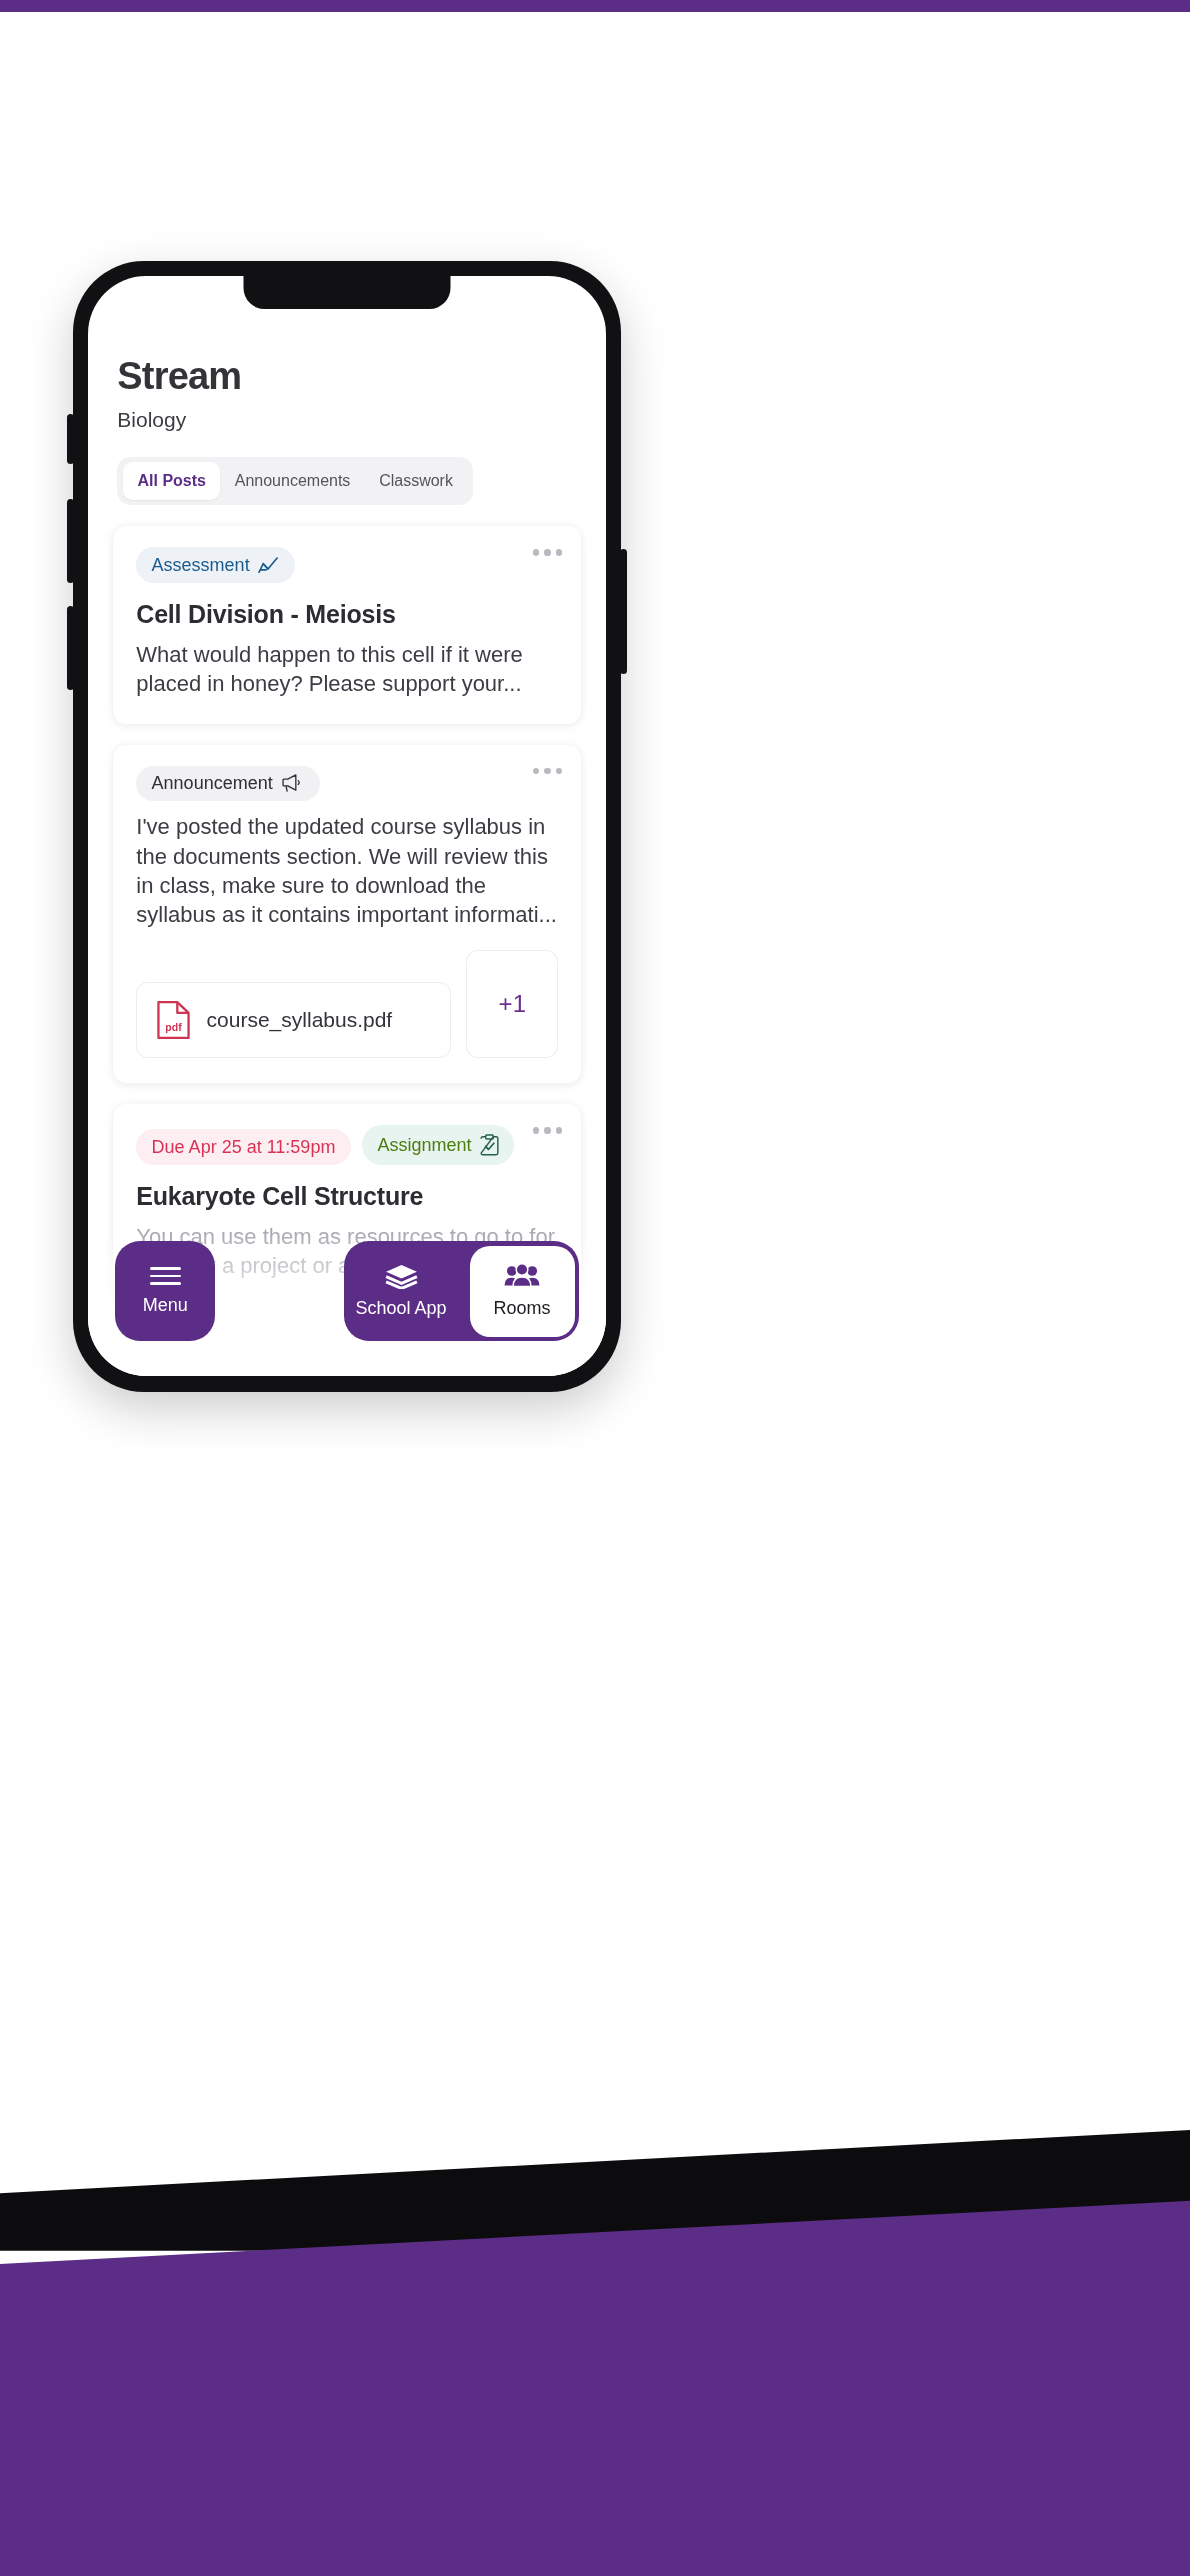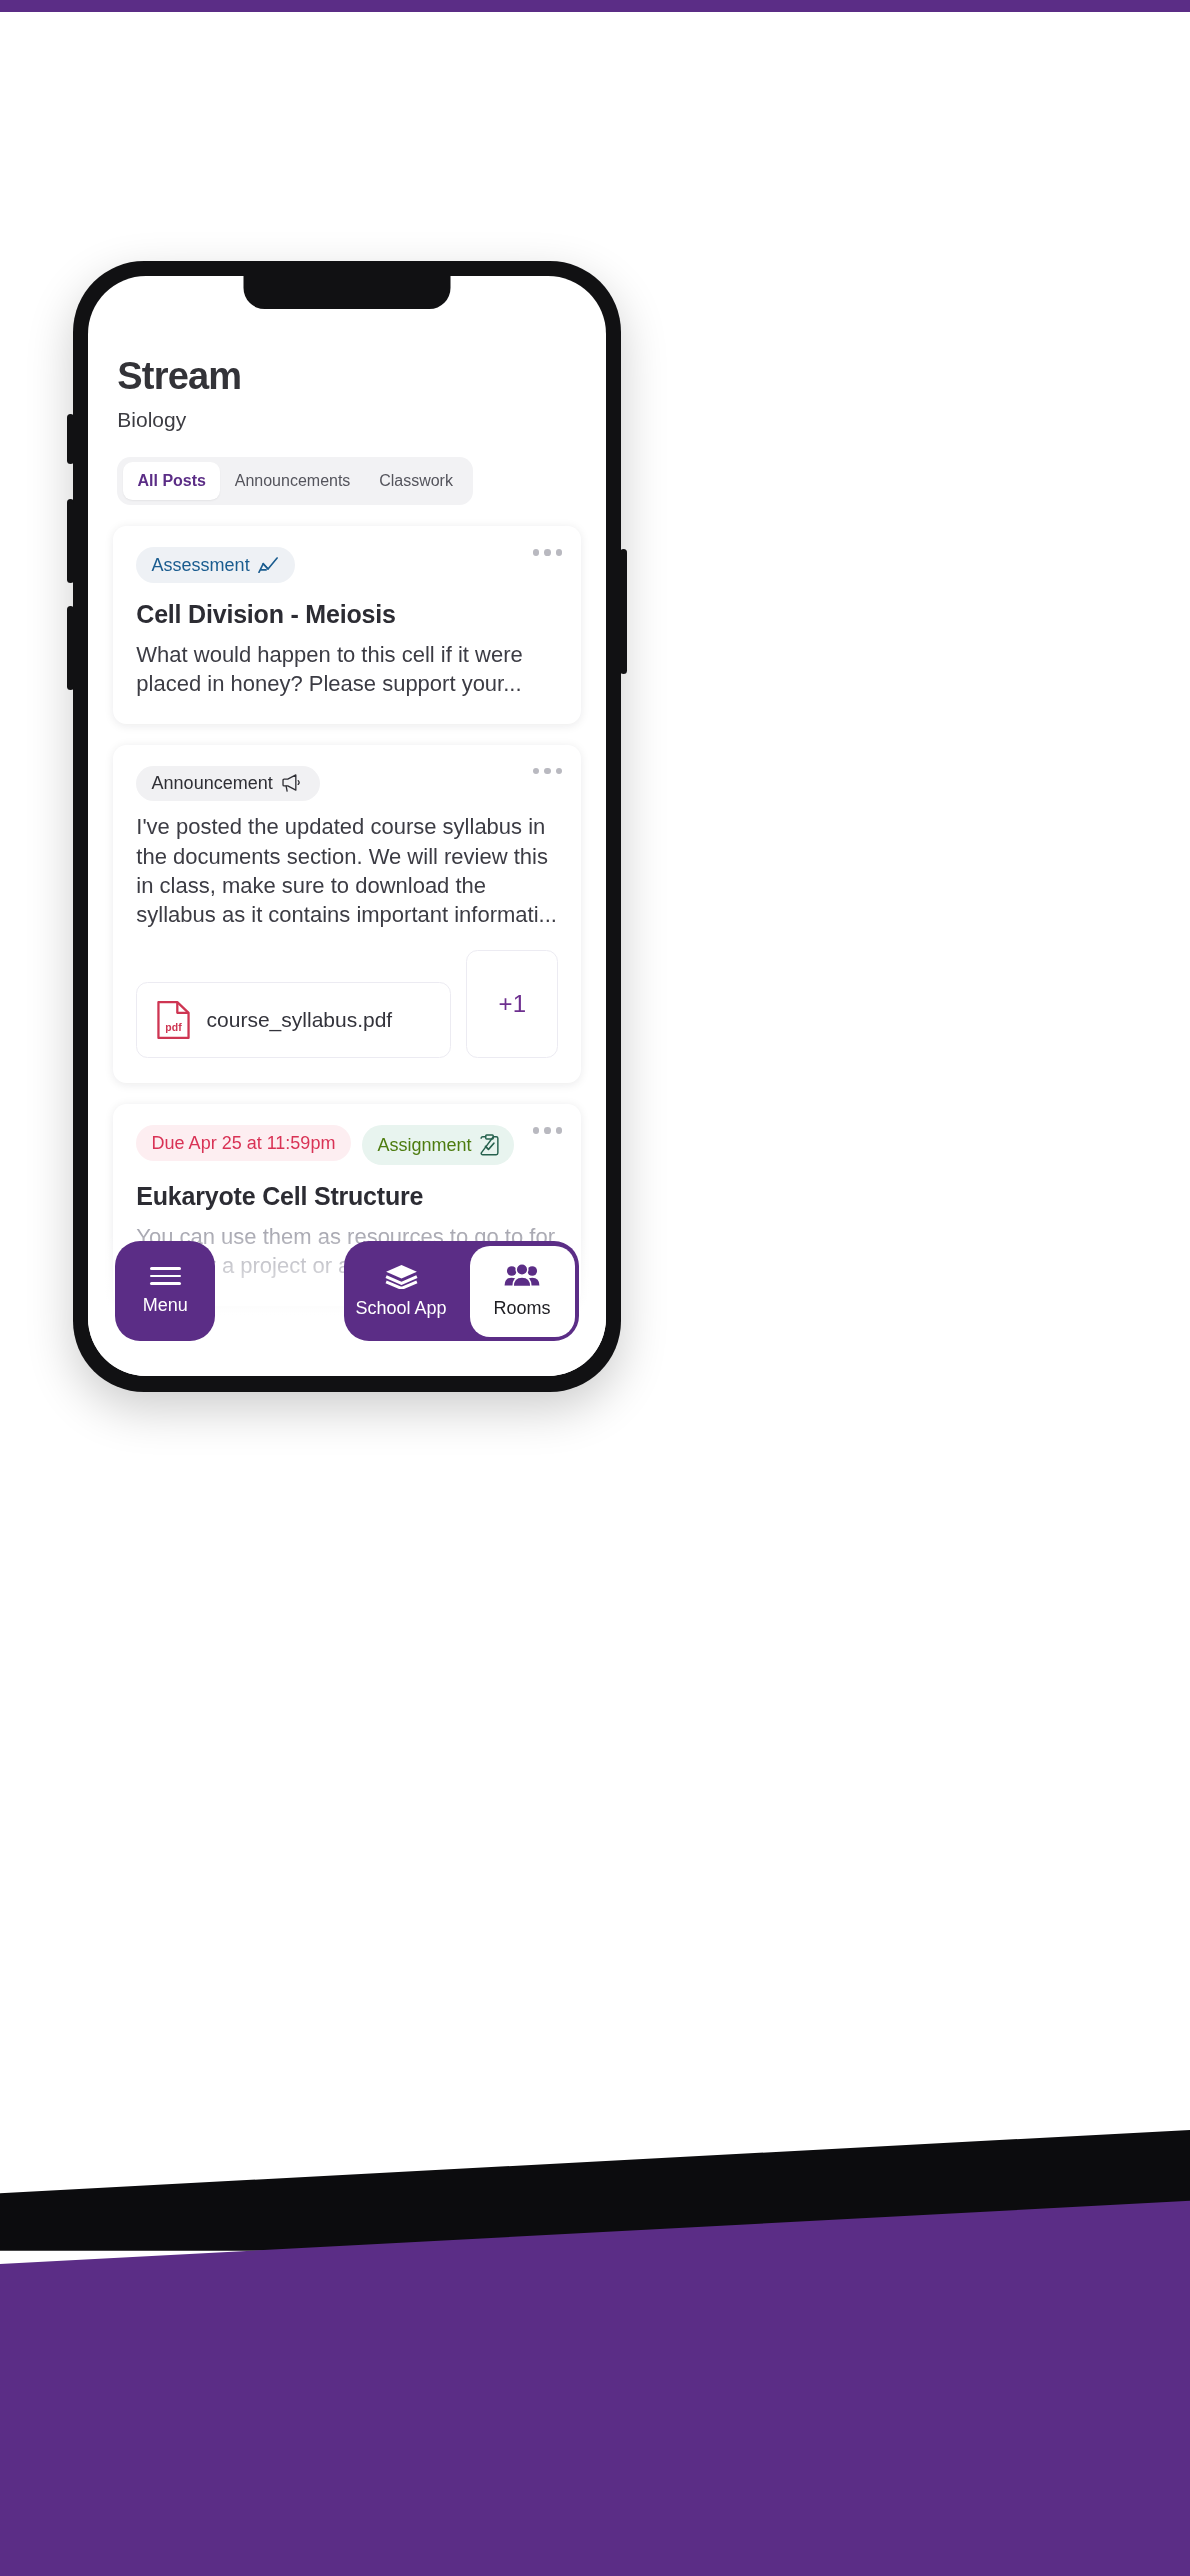--- a/index.html
+++ b/index.html
@@ -121,21 +121,21 @@
     margin-bottom: 21px;
     position: relative;
   }
 
   .dots {
     position: absolute; right: 19px; top: 23px;
     display: flex; gap: 4.8px; align-items: center;
   }
   .dots i { width: 6.7px; height: 6.7px; border-radius: 50%; background: #b9b9c0; display:block; }
 
-  .badge-row { display: flex; align-items: flex-start; gap: 11.5px; flex-wrap: wrap; }
+  .badge-row { display: flex; align-items: flex-end; gap: 11.5px; flex-wrap: wrap; }
 
   .badge {
     display: inline-flex; align-items: center; gap: 8.6px;
     border-radius: 957px;
     padding: 8.6px 15.3px;
     font-size: 18px;
     line-height: 1;
   }
   .badge svg { display: block; }
   .badge-assessment { background: #eef1f5; color: #1a5c8f; }

